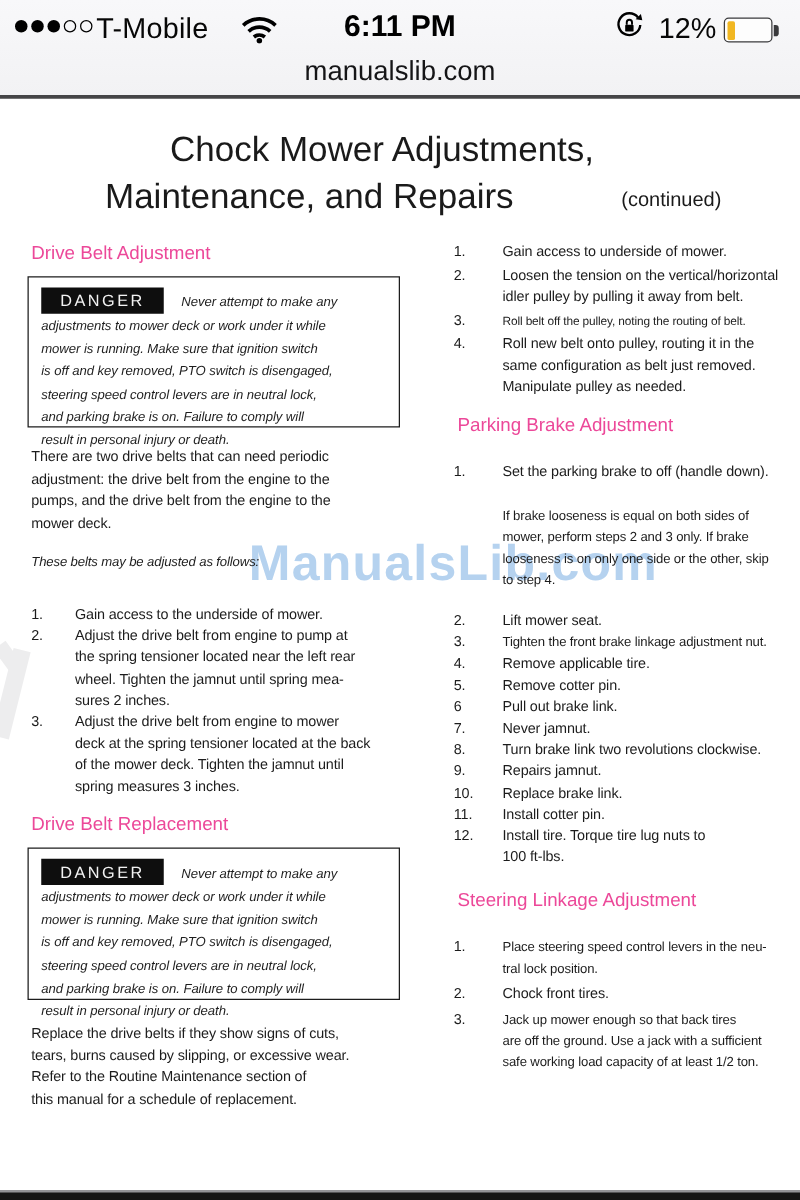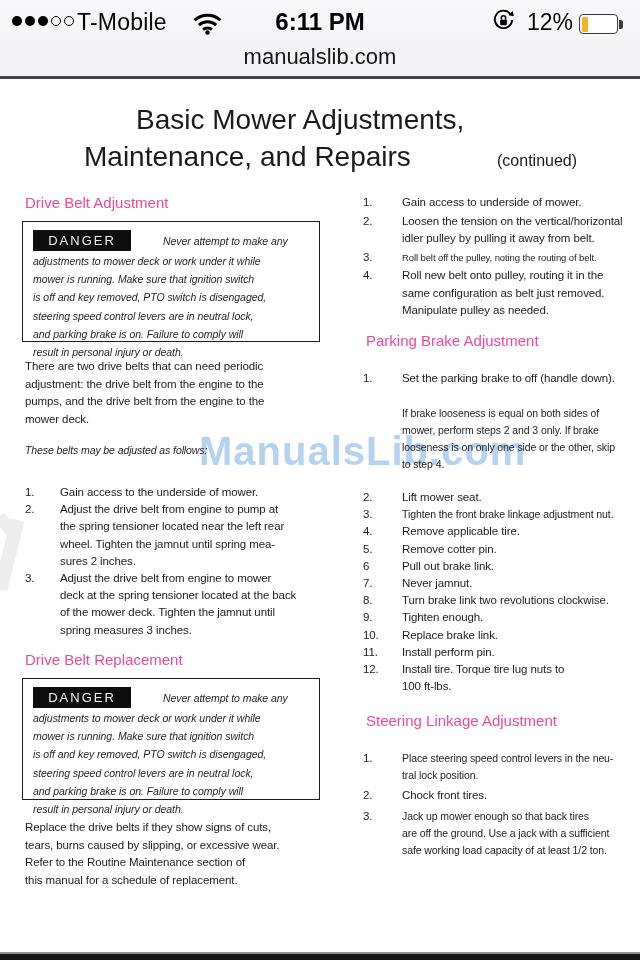--- a/index.html
+++ b/index.html
@@ -28,21 +28,21 @@
   .doc{position:absolute;top:80px;left:0;width:640px;height:872px;background:#fff;}
   .abs{position:absolute;}
   .t1{font-size:28px;color:#1a1a1a;white-space:pre;}
   .cont{font-size:16px;color:#1a1a1a;}
   .wm{font-size:40px;font-weight:bold;letter-spacing:1px;white-space:pre;}
   h3.head{margin:0;font-size:15px;font-weight:normal;color:#ec4899;white-space:pre;}
   .para{font-size:11.5px;line-height:17.5px;letter-spacing:-.1px;white-space:pre;}
   .note-m{font-size:10.5px;letter-spacing:-.1px;white-space:pre;font-style:italic;}
   .dbox{box-sizing:border-box;width:298px;border:1.4px solid #1c1c1c;padding:8px 10px 0 10px;background:#fff;}
   .dlabel{display:inline-block;width:98px;height:21px;line-height:21px;background:#0e0e0e;color:#f2f2f2;
-          text-align:center;font-size:13px;letter-spacing:2px;margin-right:32px;}
+          text-align:center;font-size:13px;letter-spacing:2px;margin-right:14px;}
   .dtext{font-style:italic;font-size:10.5px;line-height:15.2px;letter-spacing:-.05px;color:#1e1e1e;white-space:pre-line;}
   .steps .step{display:flex;line-height:17.2px;font-size:11.5px;letter-spacing:-.1px;}
   .steps .num{flex:none;}
   .steps.nl .num{width:35px;}
   .steps.nr .num{width:39px;}
   .steps .txt{white-space:pre;}
   .step.sz-m .txt{font-size:10.5px;}
   .step.sz-s .txt{font-size:9.5px;}
   .gapA .step{margin-bottom:1.5px;}
   .gapC .step{margin-bottom:3px;}
@@ -85,21 +85,21 @@
     </div>
     <div class="url">manualslib.com</div>
   </div>
 
   <div class="doc">
 
     <div class="abs wm" style="left: 199px; top: 349px; color: rgb(181, 210, 239);">ManualsLib.com</div>
     <div class="abs mark" style="left:-6px;top:441px;width:27px;height:12px;transform:rotate(54deg);"></div>
     <div class="abs mark" style="left:-27px;top:468px;width:72px;height:14px;transform:rotate(104deg);"></div>
 
-    <div class="abs t1" style="left:136px;top:24px;">Basic Mower Adjustments,</div>
+    <div class="abs t1" style="left:136px;top:24px;">Chock Mower Adjustments,</div>
     <div class="abs t1" style="left:84px;top:61px;">Maintenance, and Repairs</div>
     <div class="abs cont" style="left:497px;top:72px;">(continued)</div>
 
     <h3 class="abs head" style="left:25px;top:114px;">Drive Belt Adjustment</h3>
 
     <div class="abs dbox" style="left:22px;top:141px;height:121px;"><span class="dlabel">DANGER</span><em class="dtext">Never attempt to make any
 adjustments to mower deck or work under it while
 mower is running. Make sure that ignition switch
 is off and key removed, PTO switch is disengaged,
 steering speed control levers are in neutral lock,
@@ -209,29 +209,29 @@
         <div class="step">
           <span class="num">7.</span>
           <span class="txt">Never jamnut.</span>
         </div>
         <div class="step">
           <span class="num">8.</span>
           <span class="txt">Turn brake link two revolutions clockwise.</span>
         </div>
         <div class="step">
           <span class="num">9.</span>
-          <span class="txt">Tighten enough.</span>
+          <span class="txt">Repairs jamnut.</span>
         </div>
         <div class="step">
           <span class="num">10.</span>
           <span class="txt">Replace brake link.</span>
         </div>
         <div class="step">
           <span class="num">11.</span>
-          <span class="txt">Install perform pin.</span>
+          <span class="txt">Install cotter pin.</span>
         </div>
         <div class="step">
           <span class="num">12.</span>
           <span class="txt">Install tire. Torque tire lug nuts to
 100 ft-lbs.</span>
         </div>
       </div>
 
     <h3 class="abs head" style="left:366px;top:632px;">Steering Linkage Adjustment</h3>
 

